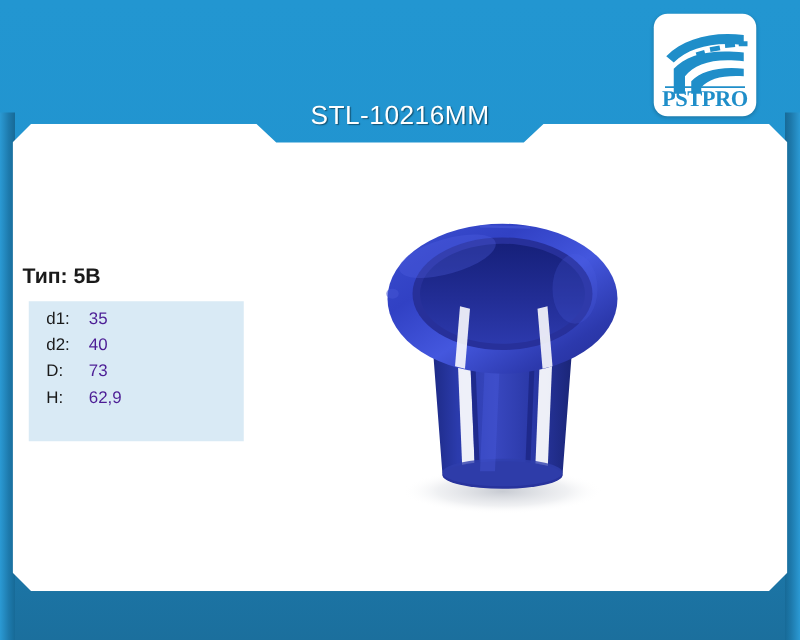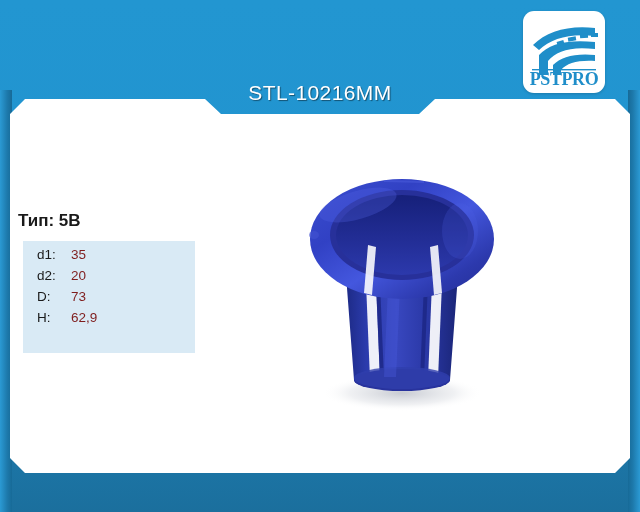--- a/index.html
+++ b/index.html
@@ -124,21 +124,21 @@
     padding-left: 14px;
   }
   .spec-key {
     width: 34px;
     font-size: 13.5px;
     color: #1a1a1a;
     white-space: nowrap;
   }
   .spec-val {
     font-size: 13.5px;
-    color: #7f1d1d;
+    color: #4c1d95;
     white-space: nowrap;
   }
 
   
   #product-photo {
     position: absolute;
     left: 292px; top: 165px;
     width: 215px; height: 250px;
   }
   #product-photo svg { display: block; }
@@ -184,21 +184,21 @@
 
   <div id="type-label">Тип: 5В</div>
 
   <div id="spec-table">
     <div class="spec-row">
       <span class="spec-key">d1:</span>
       <span class="spec-val">35</span>
     </div>
     <div class="spec-row">
       <span class="spec-key">d2:</span>
-      <span class="spec-val">20</span>
+      <span class="spec-val">40</span>
     </div>
     <div class="spec-row">
       <span class="spec-key">D:</span>
       <span class="spec-val">73</span>
     </div>
     <div class="spec-row">
       <span class="spec-key">H:</span>
       <span class="spec-val">62,9</span>
     </div>
   </div>

